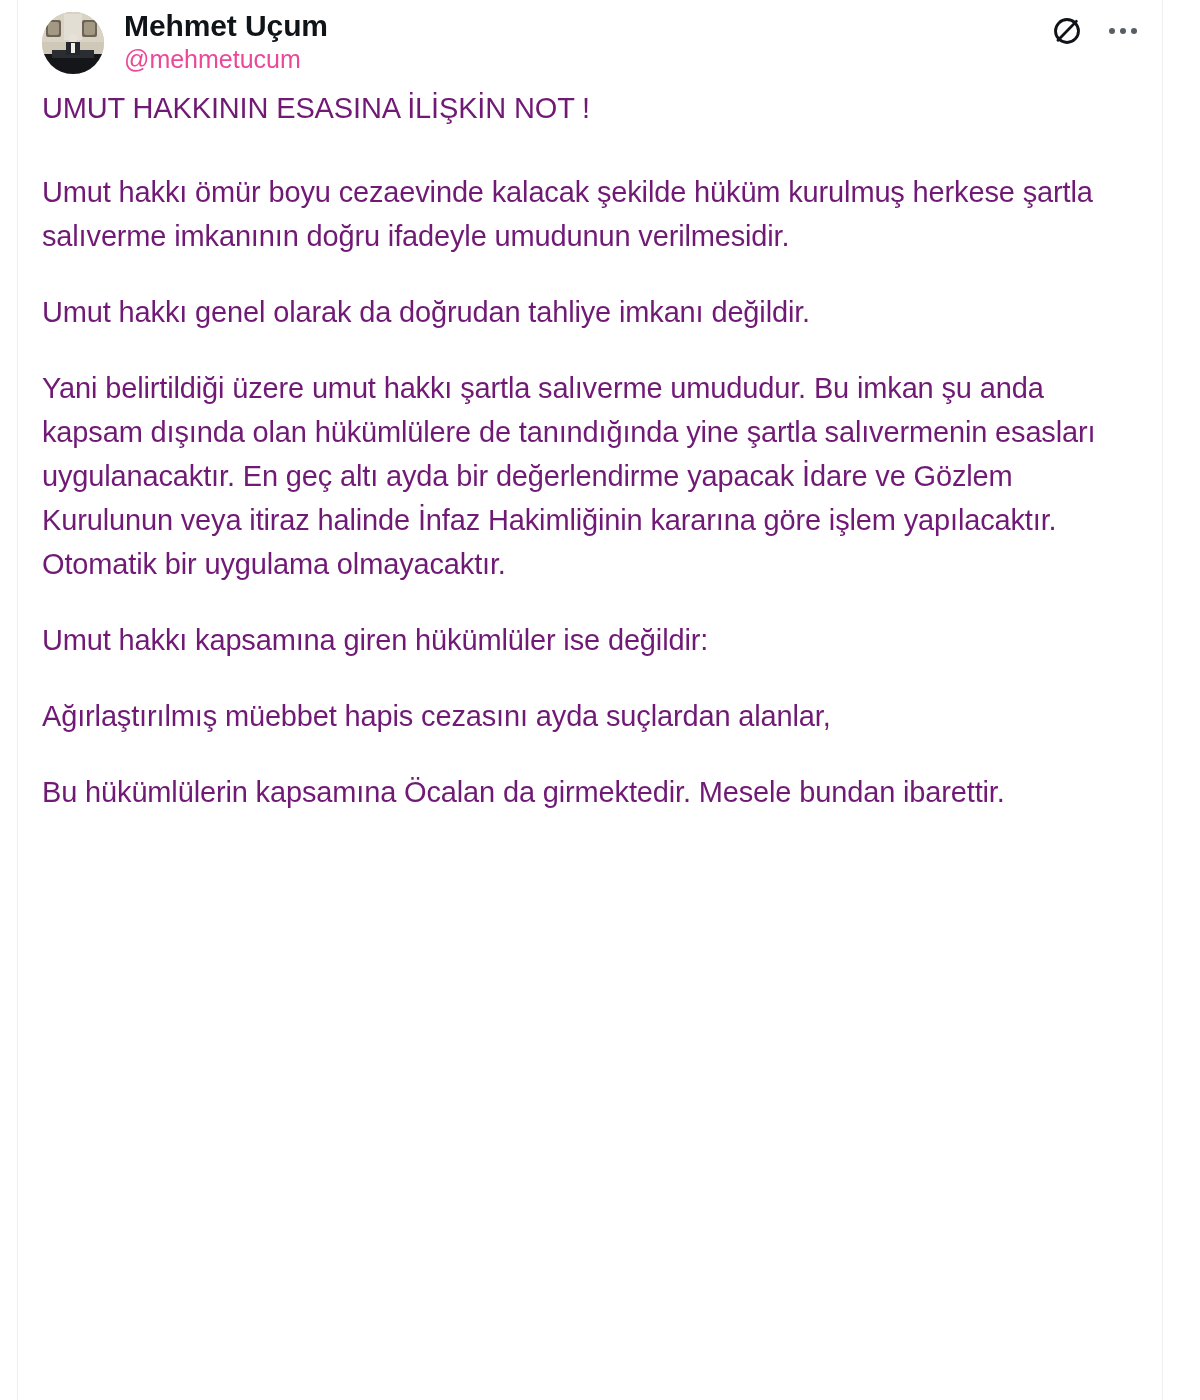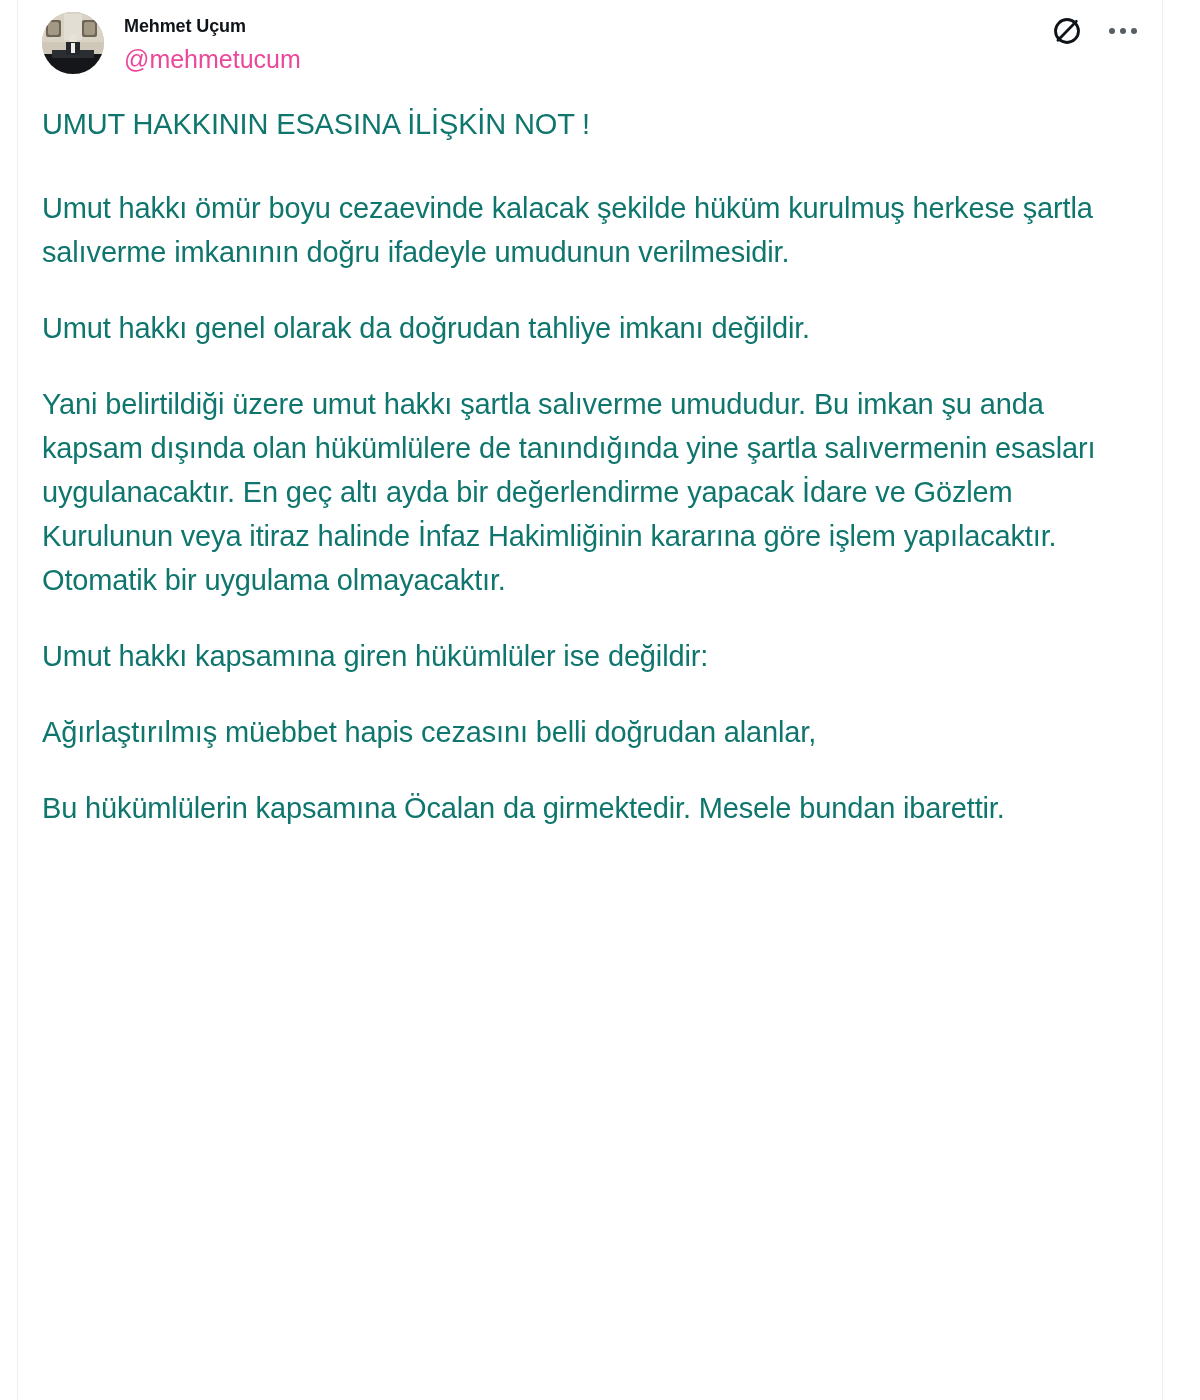--- a/index.html
+++ b/index.html
@@ -67,21 +67,21 @@
 
   .identity {
     margin-left: 20px;
     display: flex;
     flex-direction: column;
     justify-content: center;
     padding-top: 2px;
     min-width: 0;
   }
   .display-name {
-    font-size: 18px;
+    font-size: 30px;
     font-weight: bold;
     color: #0f1419;
     line-height: 32px;
     letter-spacing: -0.1px;
     white-space: nowrap;
   }
   .handle {
     font-size: 25px;
     color: #ec4899;
     line-height: 34px;
@@ -113,24 +113,23 @@
   .more-icon i {
     display: block;
     width: 6px;
     height: 6px;
     border-radius: 50%;
     background: #565d63;
   }
 
   
   .tweet-body {
-    margin-top: 16px;
     font-size: 29px;
     line-height: 44px;
-    color: #0f766e;
+    color: #701a75;
     letter-spacing: -0.15px;
     width: 1095px;
   }
   .tweet-body p {
     margin: 0 0 32px 0;
     white-space: pre-wrap;
   }
   .tweet-body p:last-child { margin-bottom: 0; }
   .tweet-body p.title {
     margin-bottom: 40px;
@@ -185,18 +184,18 @@
       </div>
 
     </header>
 
     <section class="tweet-body">
       <p class="title">UMUT HAKKININ ESASINA İLİŞKİN NOT !</p>
       <p>Umut hakkı ömür boyu cezaevinde kalacak şekilde hüküm kurulmuş herkese şartla salıverme imkanının doğru ifadeyle umudunun verilmesidir.</p>
       <p>Umut hakkı genel olarak da doğrudan tahliye imkanı değildir.</p>
       <p>Yani belirtildiği üzere umut hakkı şartla salıverme umududur. Bu imkan şu anda kapsam dışında olan hükümlülere de tanındığında yine şartla salıvermenin esasları uygulanacaktır. En geç altı ayda bir değerlendirme yapacak İdare ve Gözlem Kurulunun veya itiraz halinde İnfaz Hakimliğinin kararına göre işlem yapılacaktır. Otomatik bir uygulama olmayacaktır.</p>
       <p>Umut hakkı kapsamına giren hükümlüler ise değildir:</p>
-      <p>Ağırlaştırılmış müebbet hapis cezasını belli doğrudan alanlar,</p>
+      <p>Ağırlaştırılmış müebbet hapis cezasını ayda suçlardan alanlar,</p>
       <p>Bu hükümlülerin kapsamına Öcalan da girmektedir. Mesele bundan ibarettir.</p>
     </section>
 
   </article>
 </div>
 
 </body></html>

